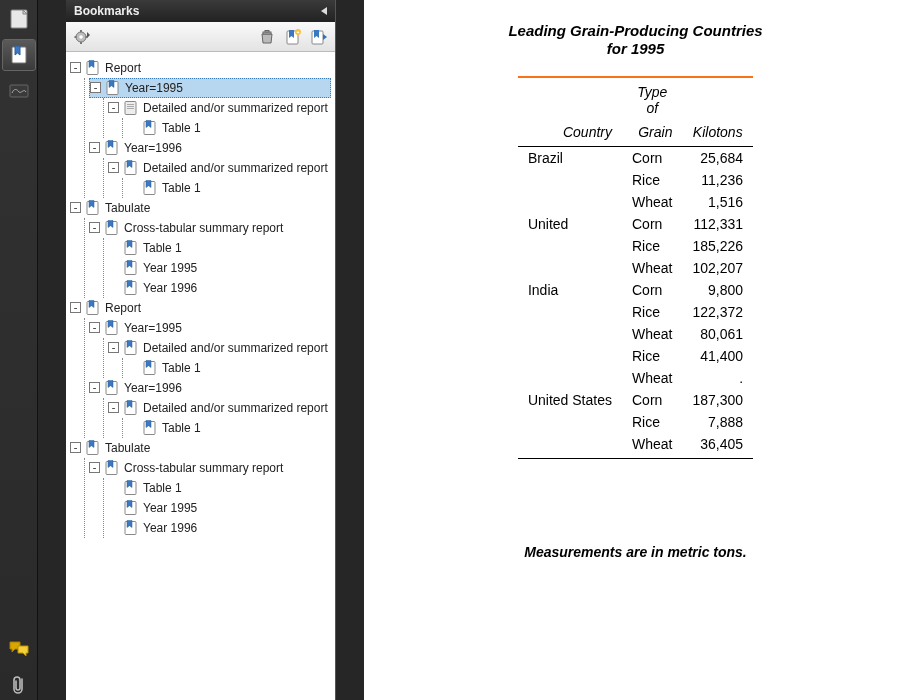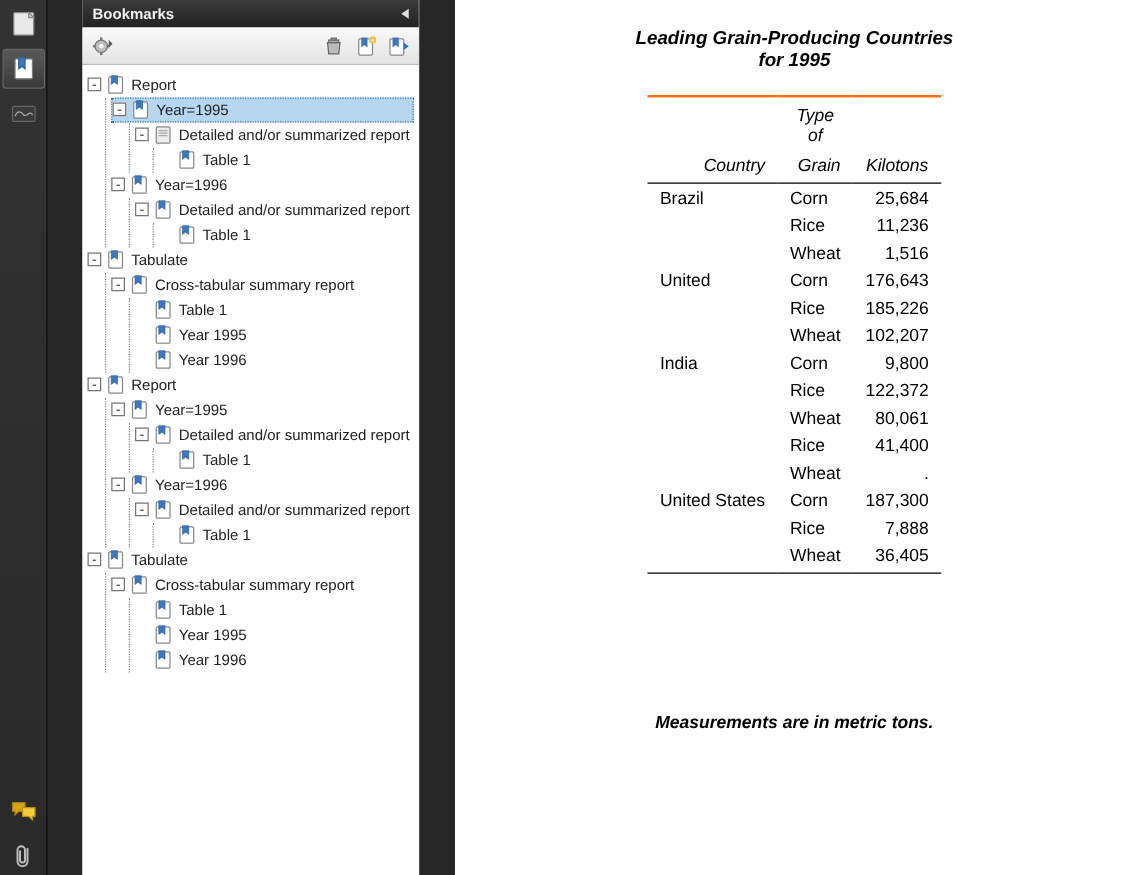--- a/index.html
+++ b/index.html
@@ -174,21 +174,21 @@
   .grain-table td.num {
     text-align: right;
     font-variant-numeric: tabular-nums;
   }
   .grain-table .btm td { border-bottom: 1.5px solid #000; padding-bottom: 6px; }
   .footnote {
     text-align: center;
     font-style: italic;
     font-weight: bold;
     font-size: 14px;
-    margin-top: 110px;
+    margin-top: 85px;
   }
 </style>
 </head>
 <body>
 
 <div class="app">
 
   <div class="toolstrip">
     <div class="tool-slot">
       <svg width="18" height="20" viewBox="0 0 18 20">
@@ -577,21 +577,21 @@
             <td class="num">11,236</td>
           </tr>
           <tr>
             <td></td>
             <td>Wheat</td>
             <td class="num">1,516</td>
           </tr>
           <tr>
             <td>United</td>
             <td>Corn</td>
-            <td class="num">176,643</td>
+            <td class="num">112,331</td>
           </tr>
           <tr>
             <td></td>
             <td>Rice</td>
             <td class="num">185,226</td>
           </tr>
           <tr>
             <td></td>
             <td>Wheat</td>
             <td class="num">102,207</td>

